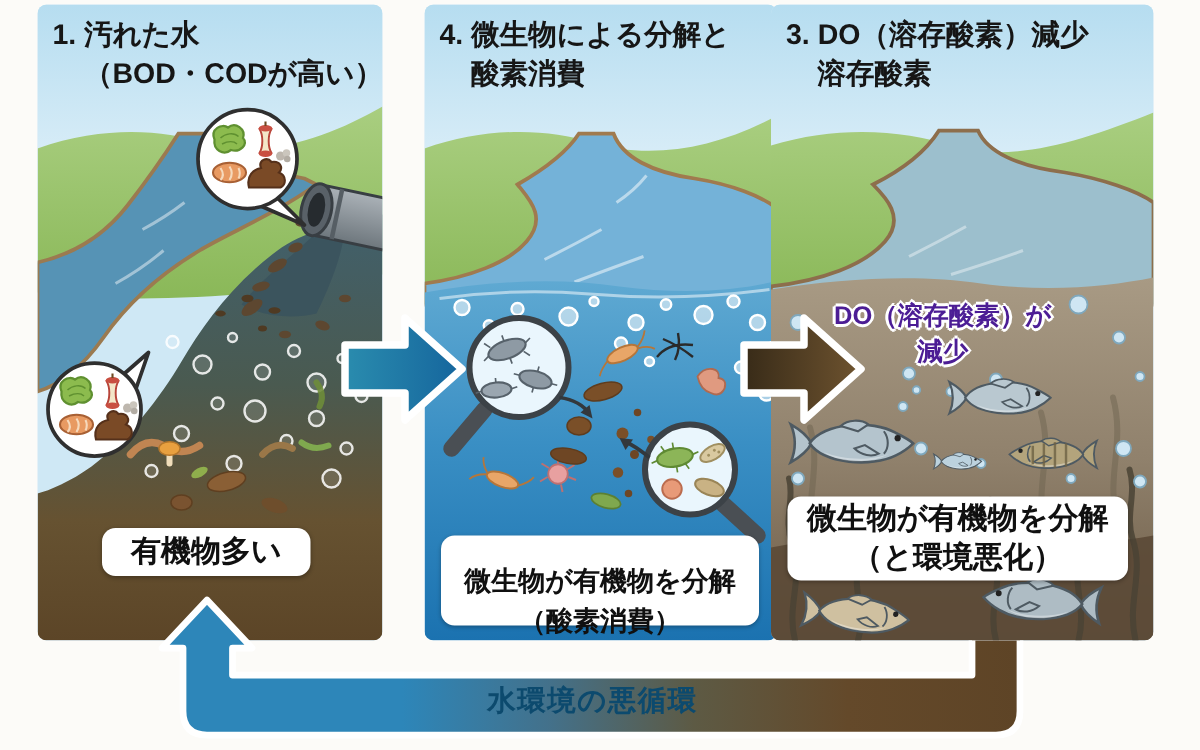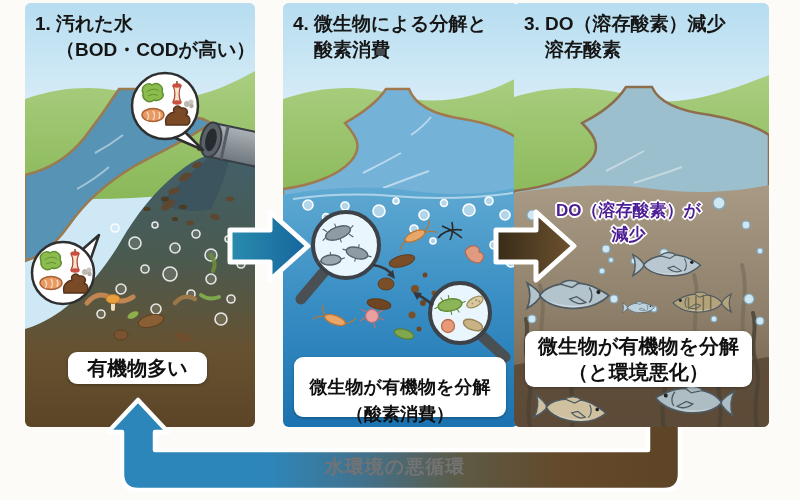--- a/index.html
+++ b/index.html
@@ -15,21 +15,21 @@
   .caption{position:absolute;background:#ffffff;border-radius:9px;font-weight:bold;text-align:center;color:#101010;z-index:6;box-shadow:0 1px 3px rgba(0,0,0,.3);}
   #cap1{left:43px;top:349px;width:139px;height:32px;line-height:32px;font-size:20px;}
   #cap2{left:11px;top:354px;width:212px;height:60px;font-size:18px;line-height:27px;padding-top:17px;box-sizing:border-box;}
   #cap3{left:11px;top:328px;width:227px;height:56px;font-size:20px;line-height:26px;padding-top:2px;box-sizing:border-box;}
   #do-note{position:absolute;left:17px;top:196px;width:195px;text-align:center;font-size:17px;font-weight:800;line-height:24px;color:#4c1d95;z-index:5;
     text-shadow:-2px 0 #fff,2px 0 #fff,0 -2px #fff,0 2px #fff,-1px -1px #fff,1px 1px #fff,-1px 1px #fff,1px -1px #fff;}
   .flow-arrow{position:absolute;top:204px;width:88px;height:84px;z-index:8;}
   #arrow1{left:226px;}
   #arrow2{left:492px;}
   #cycle-svg{position:absolute;left:55px;top:390px;width:640px;height:108px;z-index:7;}
-  #cycle-label{position:absolute;left:285px;top:454px;width:220px;text-align:center;font-size:19px;font-weight:800;color:#737373;letter-spacing:1px;z-index:9;}
+  #cycle-label{position:absolute;left:285px;top:454px;width:220px;text-align:center;font-size:19px;font-weight:800;color:#0c4a6e;letter-spacing:1px;z-index:9;}
 </style>
 </head>
 <body>
 
 <div id="stage">
 
   <div class="panel" id="panel1">
     <svg width="230" height="424" viewBox="0 0 230 424">
       <defs>
         <linearGradient id="p1sky" x1="0" y1="0" x2="0" y2="1">

